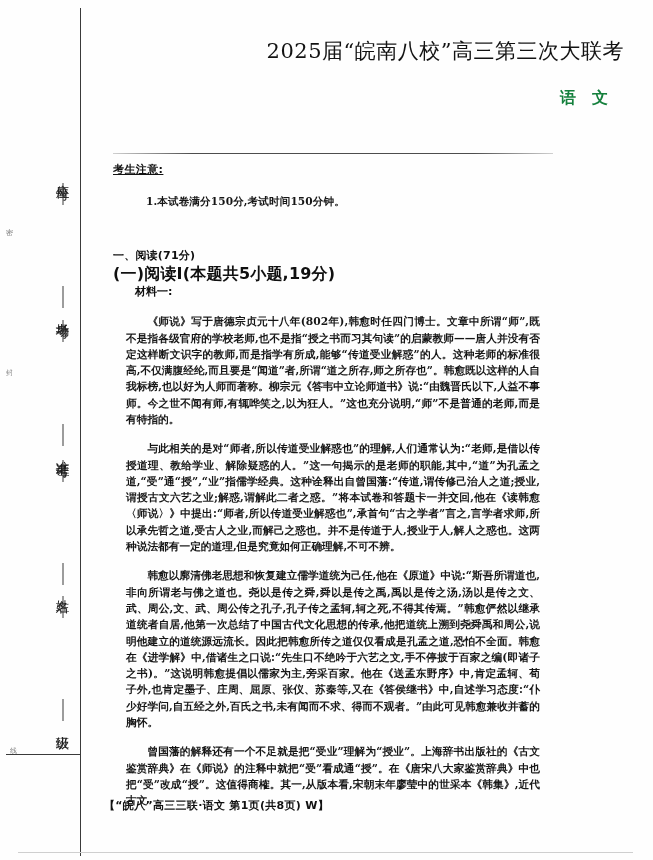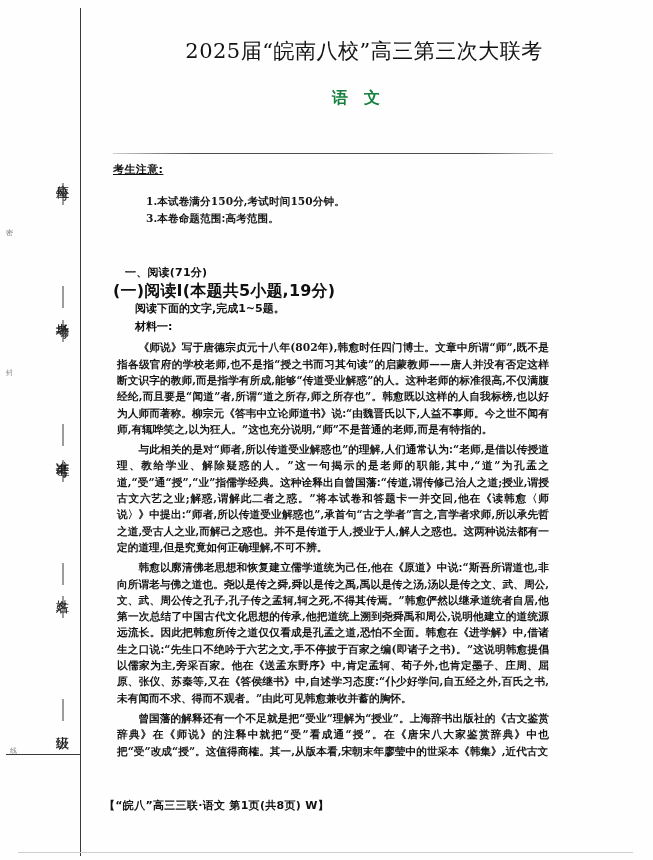--- a/index.html
+++ b/index.html
@@ -113,21 +113,21 @@
     height: 1px;
     background: #cfcfcf;
   }
 
   
   .header {
     position: absolute;
     left: 104px;
     top: 36px;
     width: 520px;
-    text-align: center;
+    text-align: right;
   }
   .exam-title {
     font-family: "DejaVu Serif", "Liberation Serif", serif;
     font-size: 21px;
     line-height: 30px;
     letter-spacing: .5px;
     color: #121212;
     white-space: nowrap;
   }
   .subject-title {
@@ -176,21 +176,20 @@
 
   .section-gap { height: 21px; }
 
   .section-heading {
     font-family: "DejaVu Sans", "Liberation Sans", sans-serif;
     font-weight: bold;
     font-size: 11px;
     line-height: 18px;
     letter-spacing: .2px;
     color: #101010;
-    margin-left: 12px;
   }
   .sub-heading {
     font-family: "DejaVu Sans", "Liberation Sans", sans-serif;
     font-weight: bold;
     font-size: 16px;
     line-height: 18px;
     letter-spacing: .2px;
     color: #101010;
   }
   .instruction-line {
@@ -213,21 +212,21 @@
   .para {
     font-family: "DejaVu Serif", "Liberation Serif", serif;
     font-weight: bold;
     font-size: 10.7px;
     line-height: 16.3px;
     text-indent: 21.4px;
     text-align: justify;
     text-justify: inter-character;
     letter-spacing: 0px;
     color: #171717;
-    margin: 4px;
+    margin: 13px;
     word-break: break-all;
   }
 
   
   .footer {
     position: absolute;
     left: 104px;
     top: 798px;
     width: 520px;
     text-align: left;
@@ -266,28 +265,26 @@
     <div class="subject-title">语文</div>
   </div>
 
   <div class="top-rule"></div>
 
   <div class="content">
 
     <div class="notice-heading">考生注意:</div>
     <div class="notice-list">
       <div class="notice-item">1.本试卷满分150分,考试时间150分钟。</div>
-      <div class="notice-item">3.本卷命题范围:高考范围。</div>
     </div>
 
     <div class="section-gap"></div>
 
     <div class="section-heading">一、阅读(71分)</div>
     <div class="sub-heading">(一)阅读Ⅰ(本题共5小题,19分)</div>
-    <div class="instruction-line">阅读下面的文字,完成1~5题。</div>
     <div class="material-label">材料一:</div>
 
     <p class="para">《师说》写于唐德宗贞元十八年(802年),韩愈时任四门博士。文章中所谓“师”,既不是指各级官府的学校老师,也不是指“授之书而习其句读”的启蒙教师——唐人并没有否定这样断文识字的教师,而是指学有所成,能够“传道受业解惑”的人。这种老师的标准很高,不仅满腹经纶,而且要是“闻道”者,所谓“道之所存,师之所存也”。韩愈既以这样的人自我标榜,也以好为人师而著称。柳宗元《答韦中立论师道书》说:“由魏晋氏以下,人益不事师。今之世不闻有师,有辄哗笑之,以为狂人。”这也充分说明,“师”不是普通的老师,而是有特指的。</p>
     <p class="para">与此相关的是对“师者,所以传道受业解惑也”的理解,人们通常认为:“老师,是借以传授道理、教给学业、解除疑惑的人。”这一句揭示的是老师的职能,其中,“道”为孔孟之道,“受”通“授”,“业”指儒学经典。这种诠释出自曾国藩:“传道,谓传修己治人之道;授业,谓授古文六艺之业;解惑,谓解此二者之惑。”将本试卷和答题卡一并交回,他在《读韩愈〈师说〉》中提出:“师者,所以传道受业解惑也”,承首句“古之学者”言之,言学者求师,所以承先哲之道,受古人之业,而解己之惑也。并不是传道于人,授业于人,解人之惑也。这两种说法都有一定的道理,但是究竟如何正确理解,不可不辨。</p>
     <p class="para">韩愈以廓清佛老思想和恢复建立儒学道统为己任,他在《原道》中说:“斯吾所谓道也,非向所谓老与佛之道也。尧以是传之舜,舜以是传之禹,禹以是传之汤,汤以是传之文、武、周公,文、武、周公传之孔子,孔子传之孟轲,轲之死,不得其传焉。”韩愈俨然以继承道统者自居,他第一次总结了中国古代文化思想的传承,他把道统上溯到尧舜禹和周公,说明他建立的道统源远流长。因此把韩愈所传之道仅仅看成是孔孟之道,恐怕不全面。韩愈在《进学解》中,借诸生之口说:“先生口不绝吟于六艺之文,手不停披于百家之编(即诸子之书)。”这说明韩愈提倡以儒家为主,旁采百家。他在《送孟东野序》中,肯定孟轲、荀子外,也肯定墨子、庄周、屈原、张仪、苏秦等,又在《答侯继书》中,自述学习态度:“仆少好学问,自五经之外,百氏之书,未有闻而不求、得而不观者。”由此可见韩愈兼收并蓄的胸怀。</p>
     <p class="para">曾国藩的解释还有一个不足就是把“受业”理解为“授业”。上海辞书出版社的《古文鉴赏辞典》在《师说》的注释中就把“受”看成通“授”。在《唐宋八大家鉴赏辞典》中也把“受”改成“授”。这值得商榷。其一,从版本看,宋朝末年廖莹中的世采本《韩集》,近代古文</p>
   </div>
 
   <div class="footer">【“皖八”高三三联·语文  第1页(共8页)  W】</div>
 

